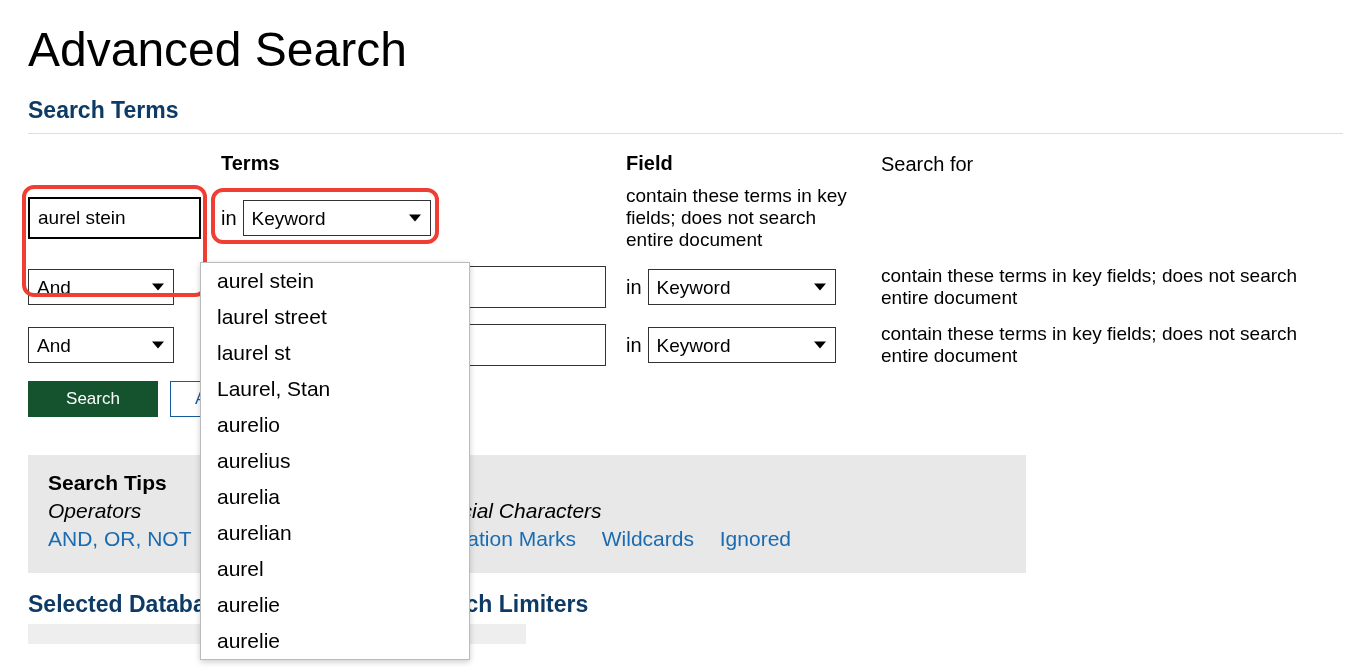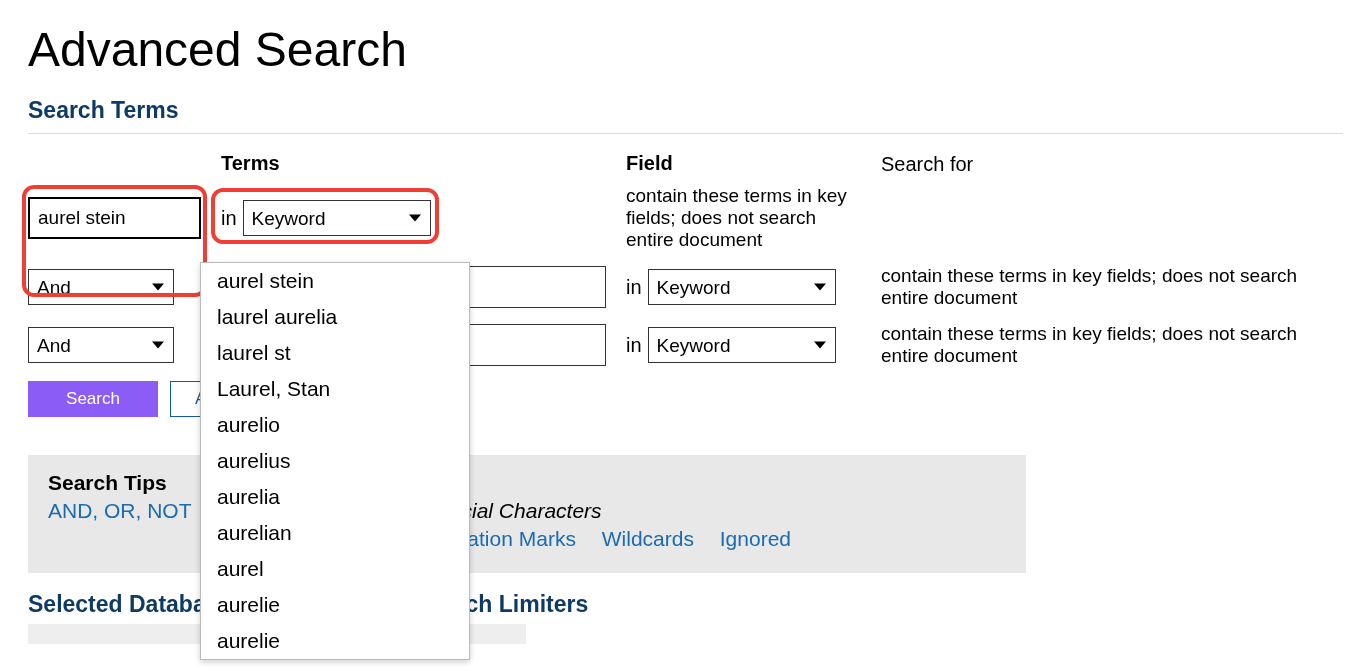--- a/index.html
+++ b/index.html
@@ -14,21 +14,21 @@
     .term-input { width: 100%; height: 42px; border: 1px solid #333; padding: 0 8px; font-size: 19px; }
     .term-input.hl { border: 2px solid #000; }
     .sel { height: 36px; border: 1px solid #333; font-size: 19px; padding: 0 28px 0 8px; appearance: none; background: #fff; }
     .sel-wrap { position: relative; display: inline-block; }
     .sel-wrap::after { content: ""; position: absolute; right: 10px; top: 50%; transform: translateY(-50%); width: 0; height: 0; border-left: 6px solid transparent; border-right: 6px solid transparent; border-top: 7px solid #000; pointer-events: none; }
     .op-sel { width: 146px; }
     .field-sel { width: 188px; }
     .hint { font-size: 19px; }
     .btn-row { display: flex; gap: 12px; margin-top: 14px; margin-left: 0; }
     .btn { height: 36px; padding: 0 24px; font-size: 17px; cursor: pointer; }
-    .btn-primary { background: #8b5cf6; color: #fff; border: none; width: 130px; }
+    .btn-primary { background: #14532d; color: #fff; border: none; width: 130px; }
     .btn-secondary { background: #fff; border: 1px solid #155a9a; color: #155a9a; }
     .tips-box { background: #e8e8e8; margin-top: 38px; padding: 16px 20px 22px 20px; max-width: 998px; }
     .tips-title { font-weight: 700; font-size: 21px; margin-bottom: 4px; }
     .tips-cols { display: flex; gap: 250px; }
     .tips-col { }
     .tips-sub { font-style: italic; font-size: 21px; margin-bottom: 4px; }
     .tips-links { color: #1a6bb0; font-size: 21px; }
     .tips-links span { margin-right: 20px; cursor: pointer; }
     .bottom-headers { display: flex; gap: 210px; margin-top: 18px; }
     .bottom-headers h2 { color: #0d3b66; font-size: 23px; font-weight: 700; }
@@ -99,20 +99,21 @@
 
 <div class="btn-row">
   <button class="btn btn-primary">Search</button>
   <button class="btn btn-secondary">A</button>
 </div>
 
 <div class="tips-box">
   <div class="tips-title">Search Tips</div>
   <div class="tips-cols">
     <div class="tips-col">
+      <div class="tips-sub">Operators</div>
       <div class="tips-links">
         <span>AND, OR, NOT</span>
       </div>
     </div>
     <div class="tips-col">
       <div class="tips-sub">cial Characters</div>
       <div class="tips-links">
         <span>tation Marks</span>
         <span>Wildcards</span>
         <span>Ignored</span>
@@ -122,21 +123,21 @@
 </div>
 
 <div class="bottom-headers">
   <h2>Selected Databa</h2>
   <h2>Search Limiters</h2>
 </div>
 <div class="grey-strip"></div>
 
 <div class="ac-pop">
   <div class="ac-item">aurel stein</div>
-  <div class="ac-item">laurel aurelia</div>
+  <div class="ac-item">laurel street</div>
   <div class="ac-item">laurel st</div>
   <div class="ac-item">Laurel, Stan</div>
   <div class="ac-item">aurelio</div>
   <div class="ac-item">aurelius</div>
   <div class="ac-item">aurelia</div>
   <div class="ac-item">aurelian</div>
   <div class="ac-item">aurel</div>
   <div class="ac-item">aurelie</div>
   <div class="ac-item">aurelie</div>
 </div>

